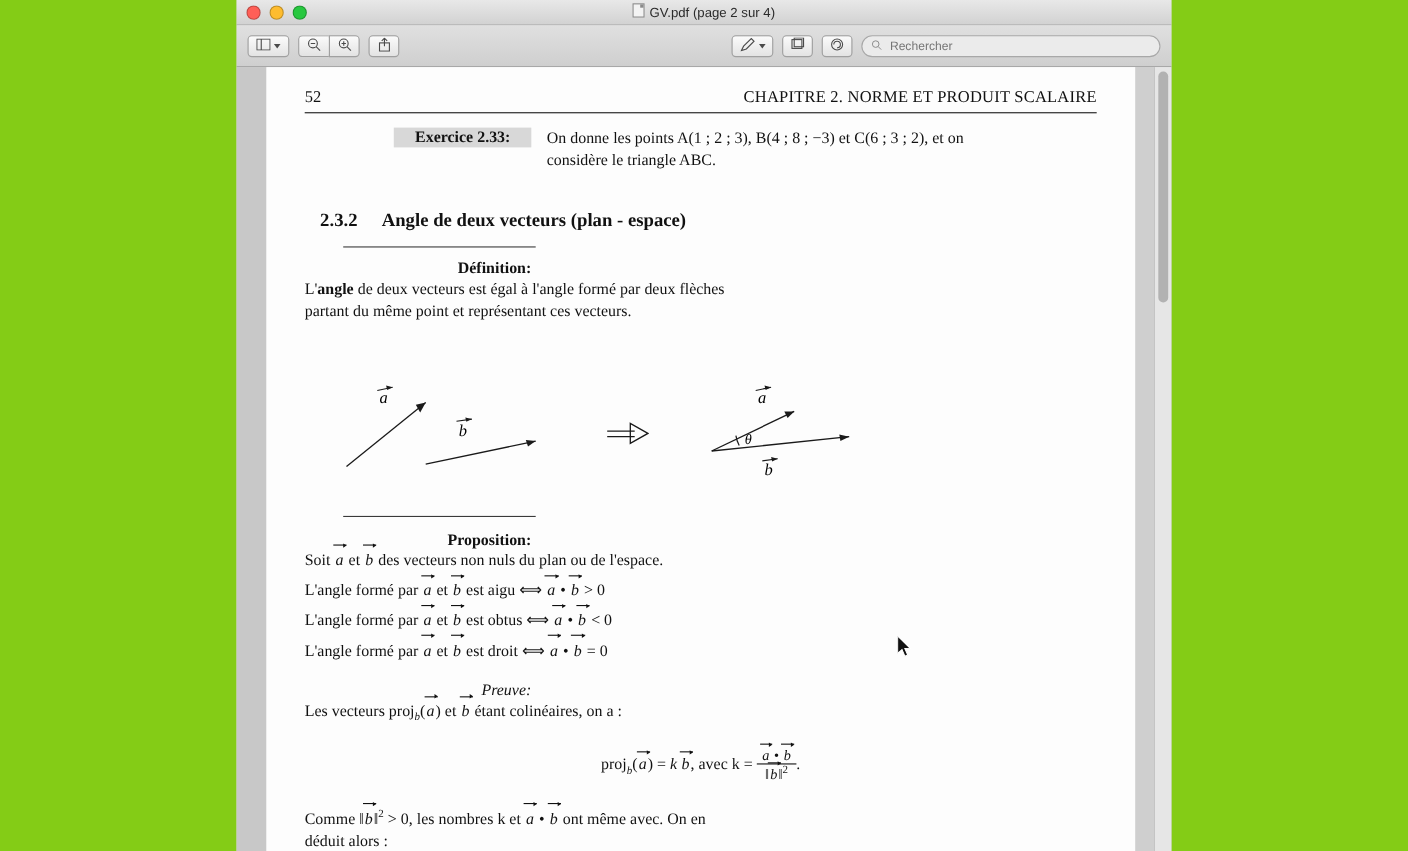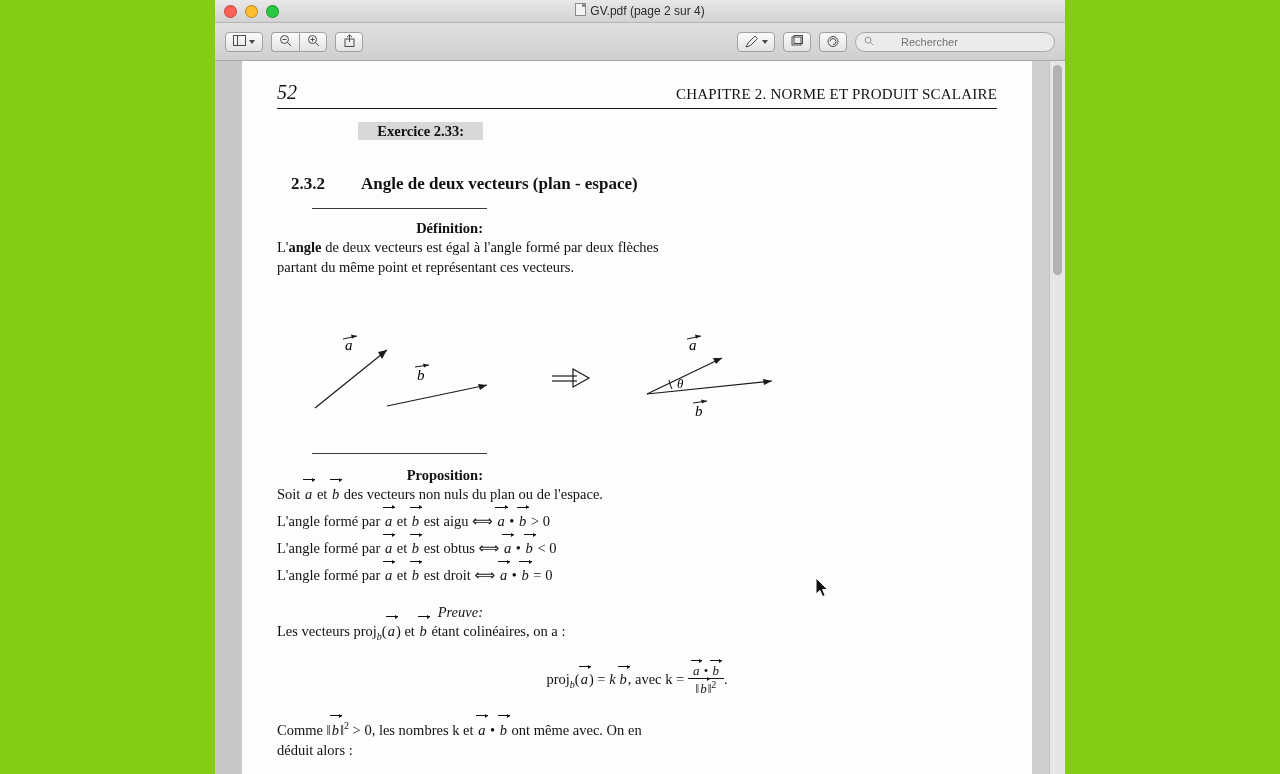--- a/index.html
+++ b/index.html
@@ -115,32 +115,31 @@
   }
   #toolbar-right {
     position: absolute;
     right: 10px;
     top: 0;
     height: 38px;
     display: flex;
     align-items: center;
   }
   #search {
-    width: 200px;
+    width: 272px;
     height: 20px;
     border: 1px solid #a8a8a8;
     border-radius: 10px;
     background: #ebebeb;
     display: flex;
     align-items: center;
     padding: 0 8px;
     box-sizing: border-box;
     font-size: 11px;
     color: #9a9a9a;
-    gap: 20px;
   }
   #search .mag { margin-right: 5px; color: #8d8d8d; font-size: 11px; }
   
   #content {
     position: relative;
     height: 714px;
     background: #cfcfcf;
     overflow: hidden;
   }
   #sidebar-strip {
@@ -184,21 +183,21 @@
   }
   #header-row {
     display: flex;
     justify-content: space-between;
     align-items: baseline;
     font-size: 15.5px;
     padding-top: 20px;
     border-bottom: 1.1px solid #1a1a1a;
     padding-bottom: 4px;
   }
-  #page-number { font-size: 20px; font-style: italic; }
+  #page-number { font-size: 15px; }
   #chapter-title { font-size: 15px; letter-spacing: .2px; }
   .ex-block {
     display: flex;
     margin-top: 14px;
   }
   .ex-tag {
     width: 220px;
     text-align: right;
     padding-right: 14px;
     box-sizing: border-box;
@@ -220,21 +219,21 @@
     margin-left: 30px;
     font-size: 14.5px;
     line-height: 1.5;
   }
   .sub-items b { margin-right: 6px; }
   h2#section-title {
     font-size: 17px;
     margin: 34px 0 0 14px;
     font-weight: bold;
   }
-  h2#section-title .num { margin-right: 36px; }
+  h2#section-title .num { margin-right: 22px; }
   .def-block {
     display: flex;
     margin-top: 26px;
     position: relative;
     flex-direction: column;
   }
   .label-col {
     width: 220px;
     text-align: right;
     padding-right: 14px;
@@ -413,20 +412,24 @@
         <div id="doc">
 
           <div id="header-row">
             <div id="page-number">52</div>
             <div id="chapter-title">CHAPITRE 2. NORME ET PRODUIT SCALAIRE</div>
           </div>
 
           <div class="ex-block">
             <div class="ex-tag">
               <span class="hl">Exercice 2.33:</span>
+            </div>
+            <div class="ex-body">
+              <div>On donne les points A(1 ; 2 ; 3), B(4 ; 8 ; −3) et C(6 ; 3 ; 2), et on</div>
+              <div>considère le triangle ABC.</div>
             </div>
           </div>
 
           <h2 id="section-title">
             <span class="num">2.3.2</span><span>Angle de deux vecteurs (plan - espace)</span>
           </h2>
 
           <div class="def-block">
             <div class="rule" style="top:-12px;"></div>
             <div class="label-col">Définition:</div>

